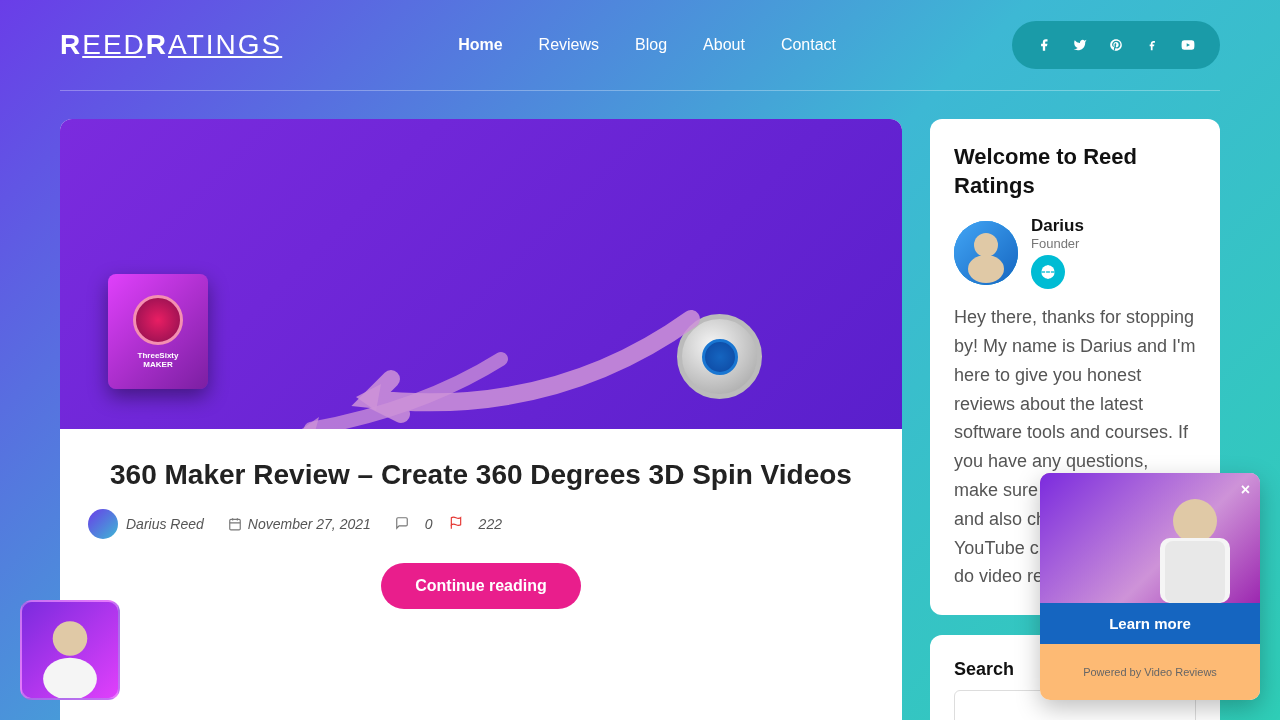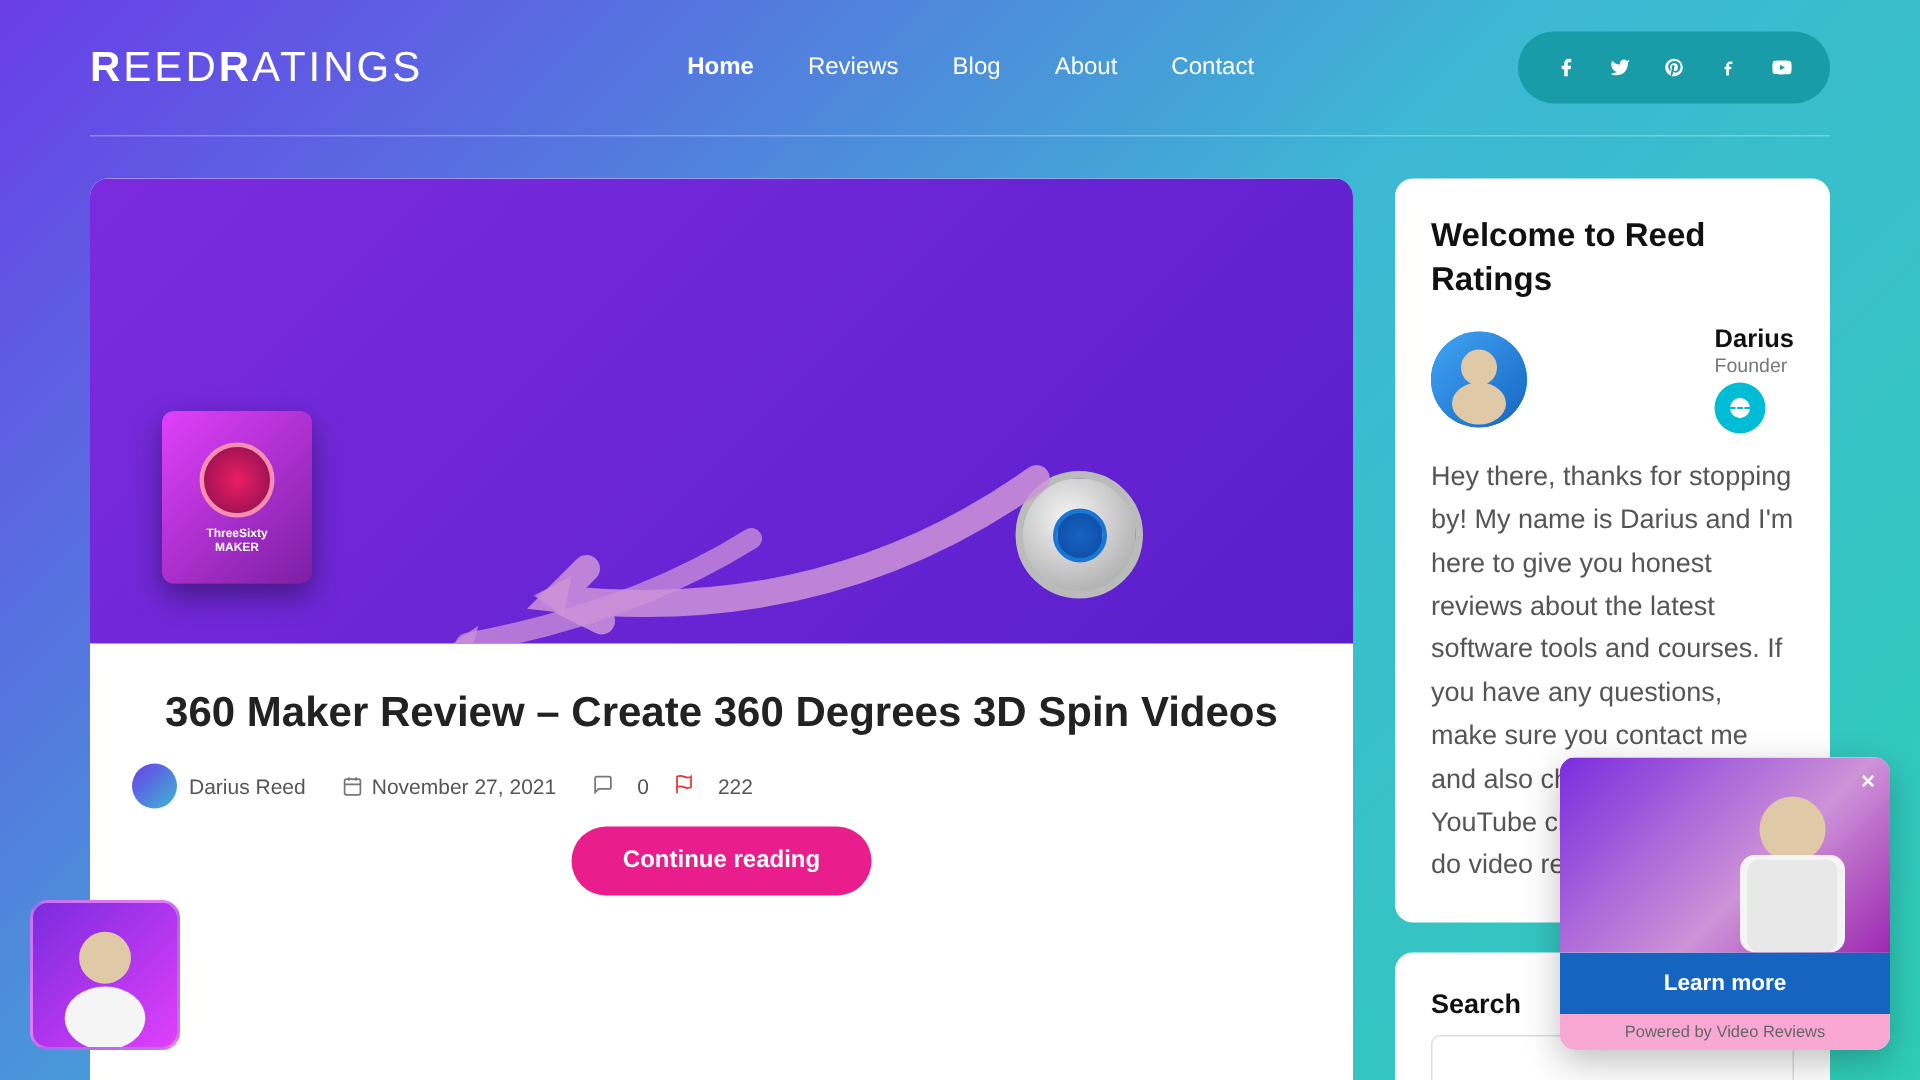--- a/index.html
+++ b/index.html
@@ -21,20 +21,21 @@
     }
     .logo {
       font-size: 28px;
       font-weight: 800;
       color: white;
       letter-spacing: 2px;
       text-transform: uppercase;
     }
     .logo span {
       font-weight: 300;
+      text-decoration: underline;
     }
     .nav {
       display: flex;
       align-items: center;
       gap: 36px;
     }
     .nav a {
       color: white;
       text-decoration: none;
       font-size: 16px;
@@ -100,21 +101,22 @@
       font-weight: 700;
       color: #222;
       line-height: 1.3;
       margin-bottom: 16px;
       text-align: center;
     }
     .article-meta {
       display: flex;
       align-items: center;
       gap: 24px;
-      margin-bottom: 12px;
+      margin-bottom: 24px;
+      font-style: italic;
     }
     .meta-author {
       display: flex;
       align-items: center;
       gap: 8px;
       font-size: 14px;
       color: #555;
     }
     .meta-author-avatar {
       width: 30px;
@@ -168,21 +170,20 @@
       font-weight: 700;
       color: #111;
       margin-bottom: 16px;
       line-height: 1.3;
     }
     .author-info {
       display: flex;
       align-items: center;
       gap: 13px;
       margin-bottom: 14px;
-      justify-content: space-between;
     }
     .author-avatar {
       width: 64px;
       height: 64px;
       border-radius: 50%;
       background: linear-gradient(135deg, #2196f3, #00bcd4);
       overflow: hidden;
       position: relative;
       flex-shrink: 0;
     }
@@ -289,23 +290,23 @@
     .video-popup-btn {
       background: #1565c0;
       color: white;
       text-align: center;
       padding: 12px;
       font-size: 15px;
       font-weight: 600;
       cursor: pointer;
     }
     .video-popup-footer {
-      background: #f9a8d4;
+      background: #fdba74;
       text-align: center;
-      padding: 6px;
+      padding: 22px;
       font-size: 11px;
       color: #666;
     }
 
     
     .arrows-overlay {
       position: absolute;
       top: 0;
       left: 0;
       width: 100%;

